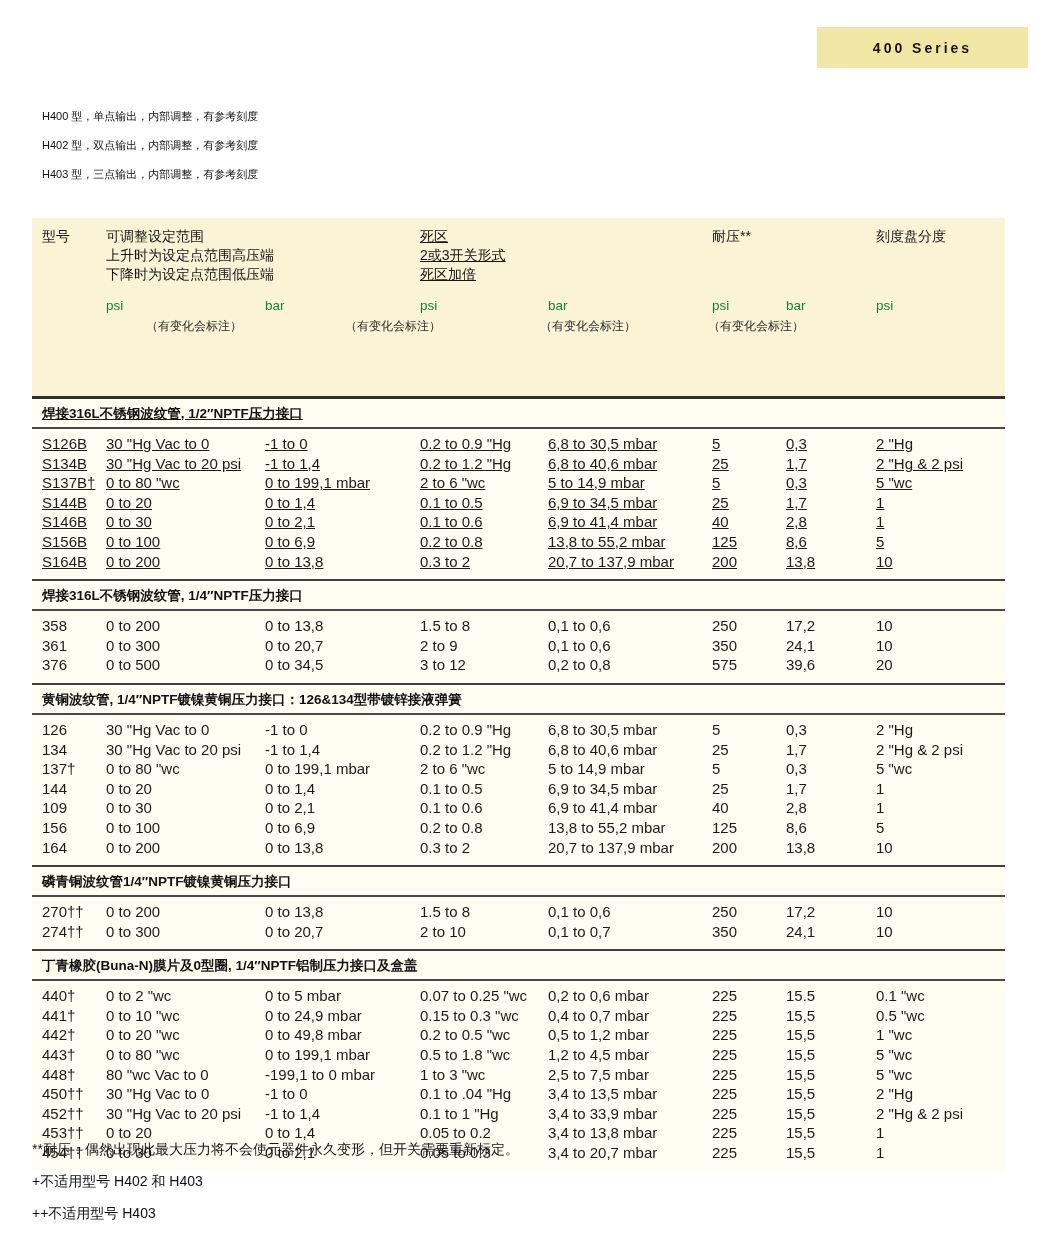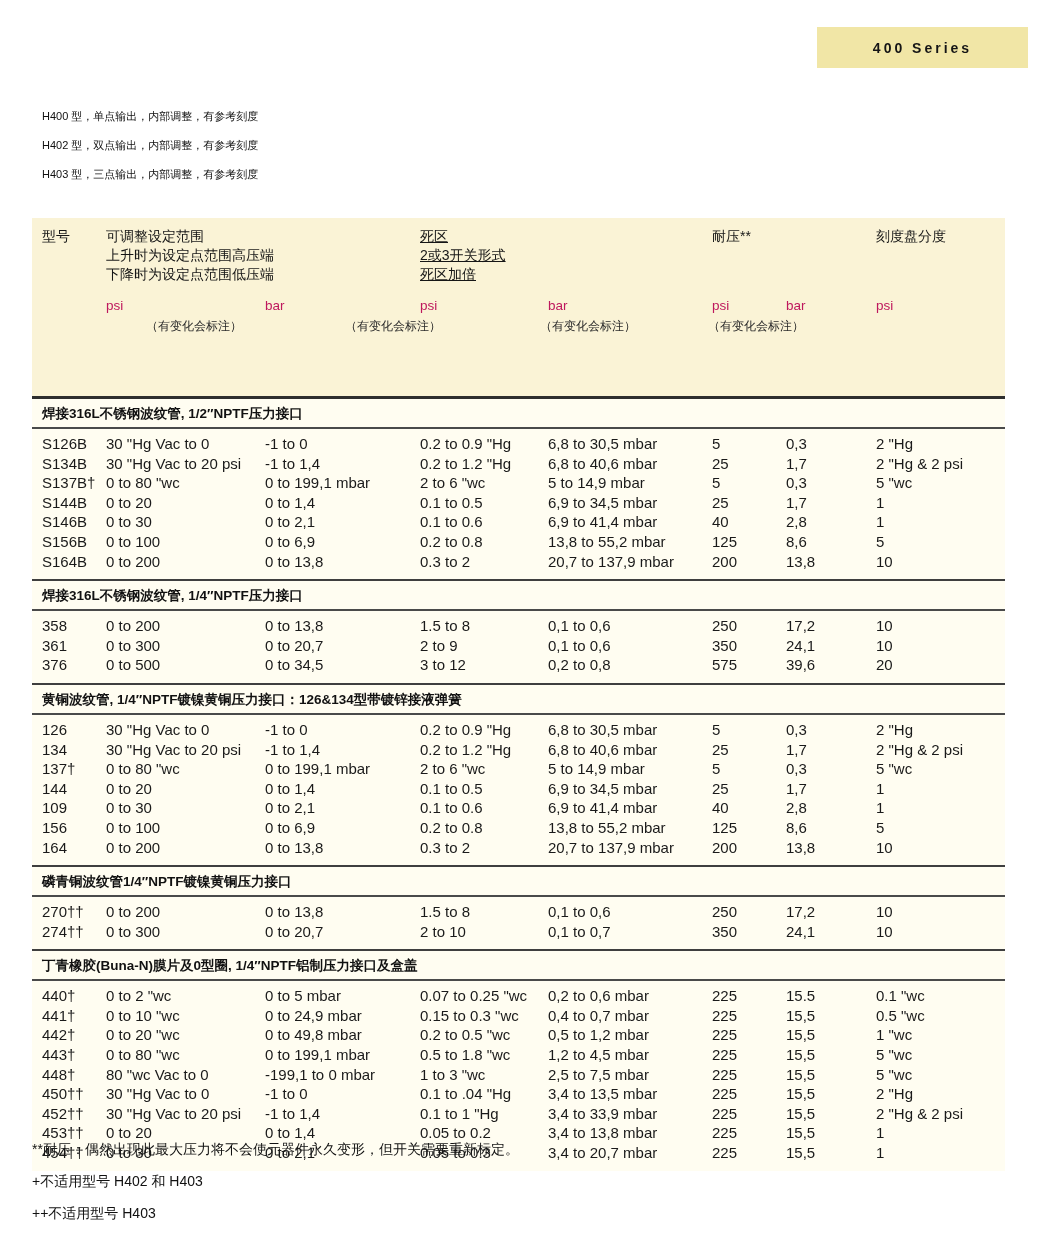--- a/index.html
+++ b/index.html
@@ -44,30 +44,30 @@
     grid-template-columns: 64px 159px 155px 128px 164px 74px 90px 1fr;
   }
   .thead {
     background: var(--header-bg, #faf3d6);
     padding: 9px 0 10px 10px;
   }
   .titles { font-size: 14px; line-height: 19px; color: #161616; }
   .titles .h-range { grid-column: 2 / 4; }
   .titles .h-dead  { grid-column: 4 / 6; text-decoration: underline; }
   .titles .h-proof { grid-column: 6 / 8; }
-  .units { margin-top: 14px; font-size: 13.5px; color: #be185d; }
+  .units { margin-top: 14px; font-size: 13.5px; color: #15803d; }
   .notes { margin-top: 5px; font-size: 12px; color: #2a2a2a; gap: 40px; }
 
   .tbody {
     background: var(--body-bg, #fffdf1);
     border-top: 3px solid #2e2e2e;
     padding-left: 0;
   }
   .section { border-top: 2px solid #3f3f3f; }
-  .section:first-child { border-top: none; }
+  .section:first-child { border-top: none; text-decoration: underline; }
   .section-title {
     font-size: 13.5px;
     font-weight: 700;
     padding: 6px 10px 4px 10px;
     border-bottom: 2px solid #4a4a4a;
     color: #111;
   }
   .rows { padding: 5px 0 8px 10px; }
   .row { line-height: 19.6px; font-size: 15px; color: #1a1a1a; }
   .cell { white-space: nowrap; overflow: hidden; }

